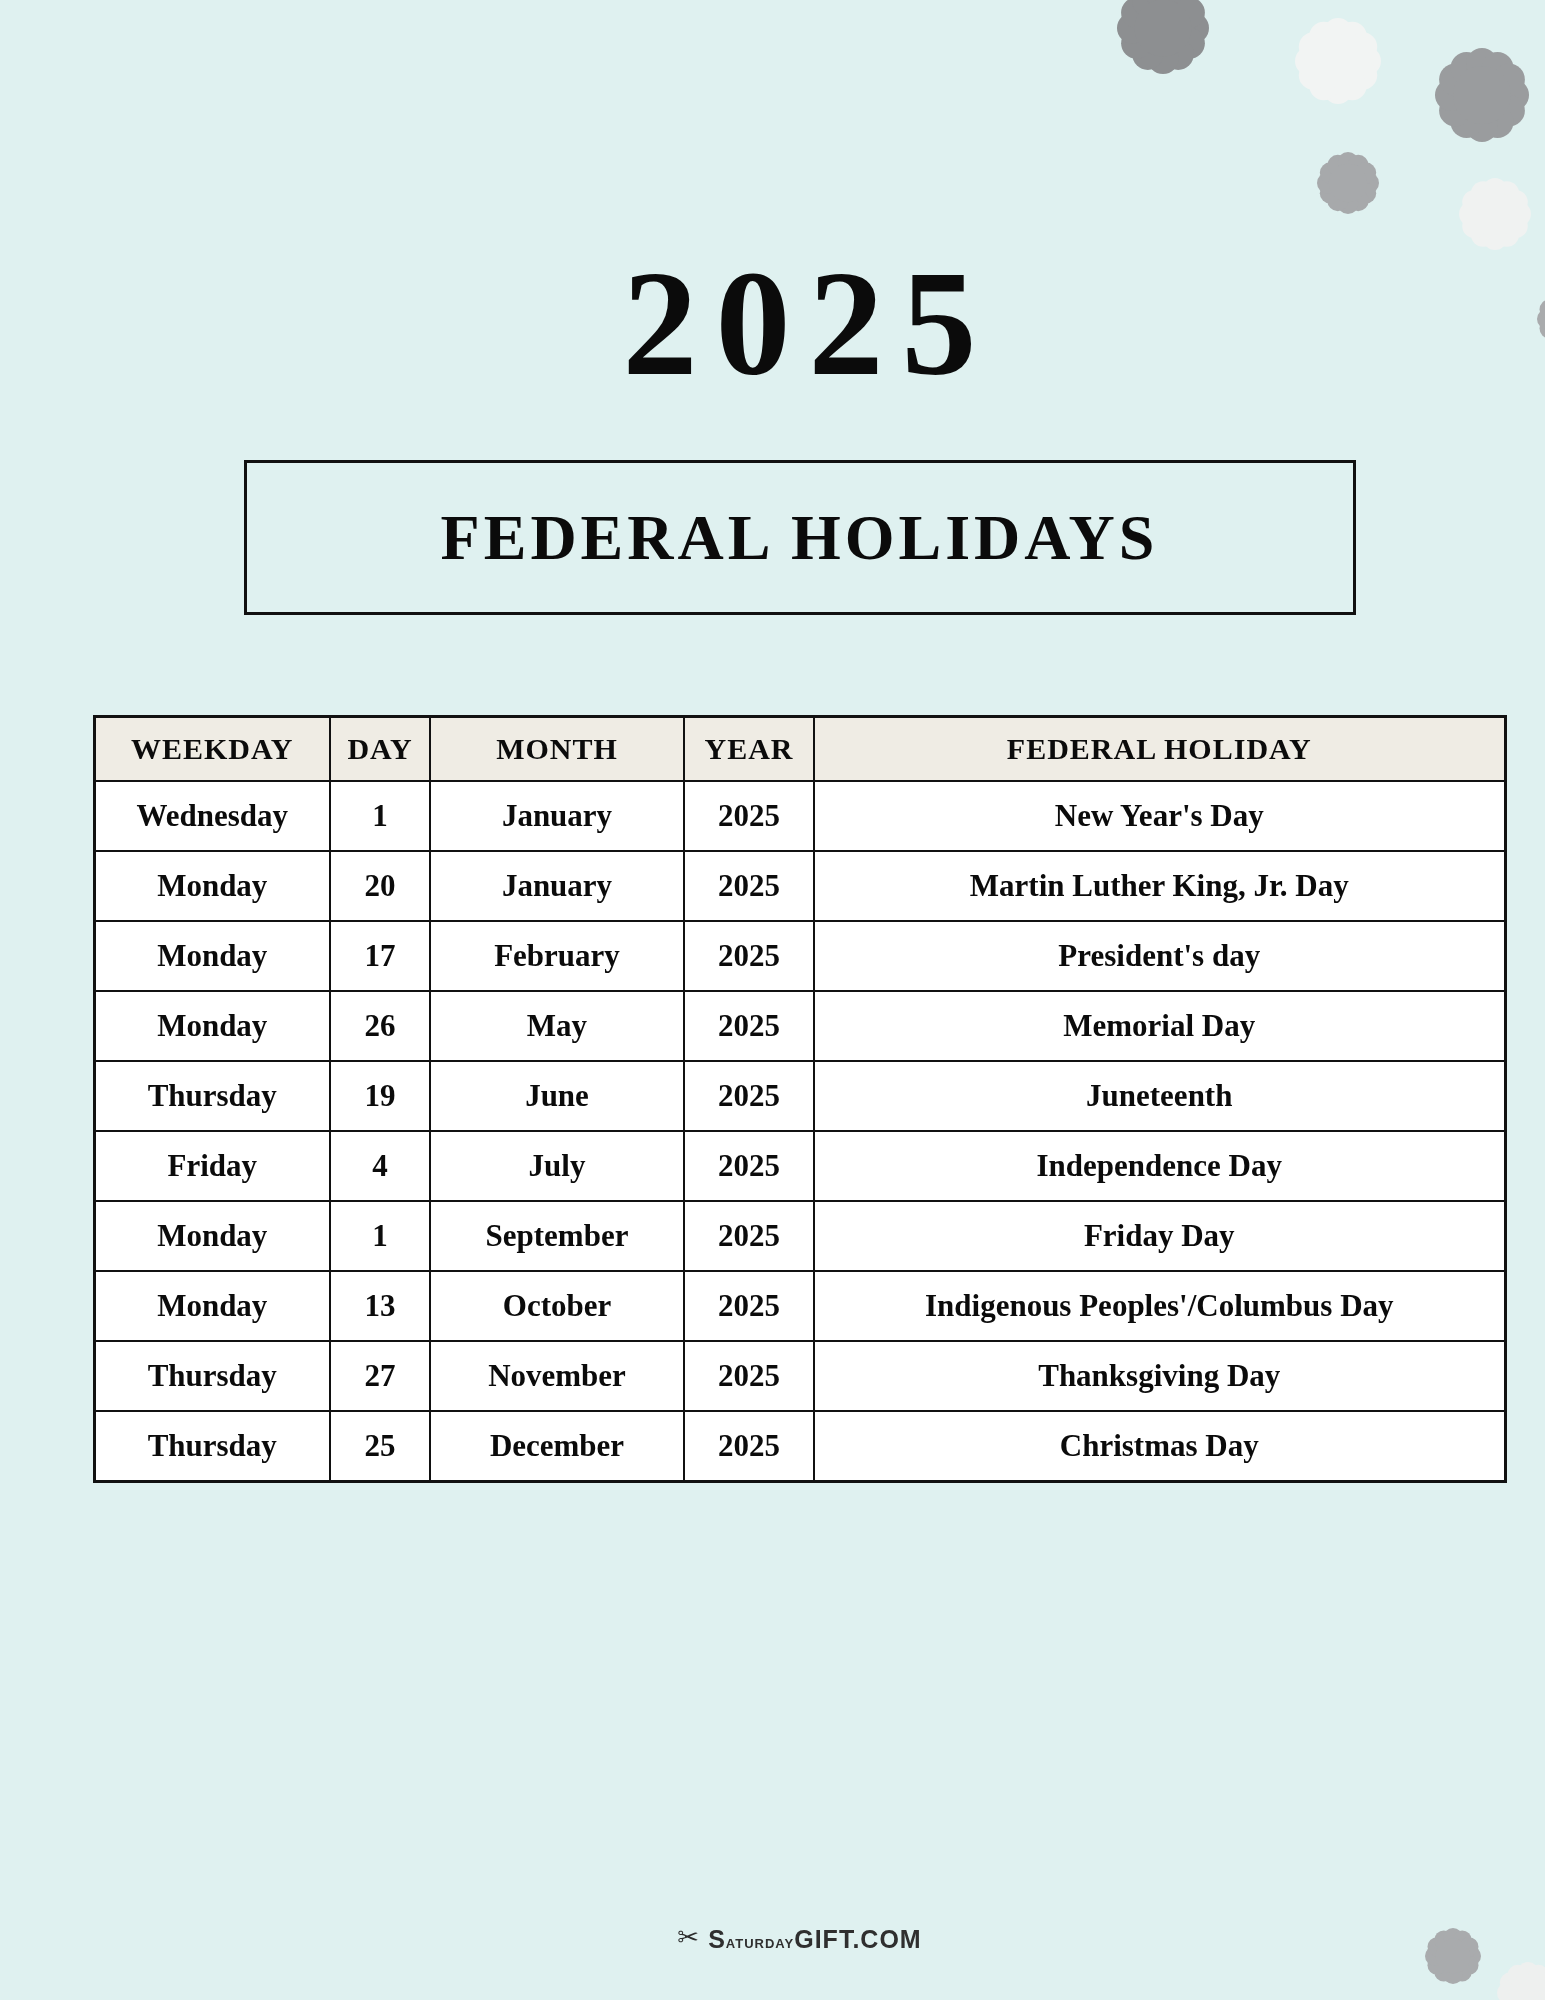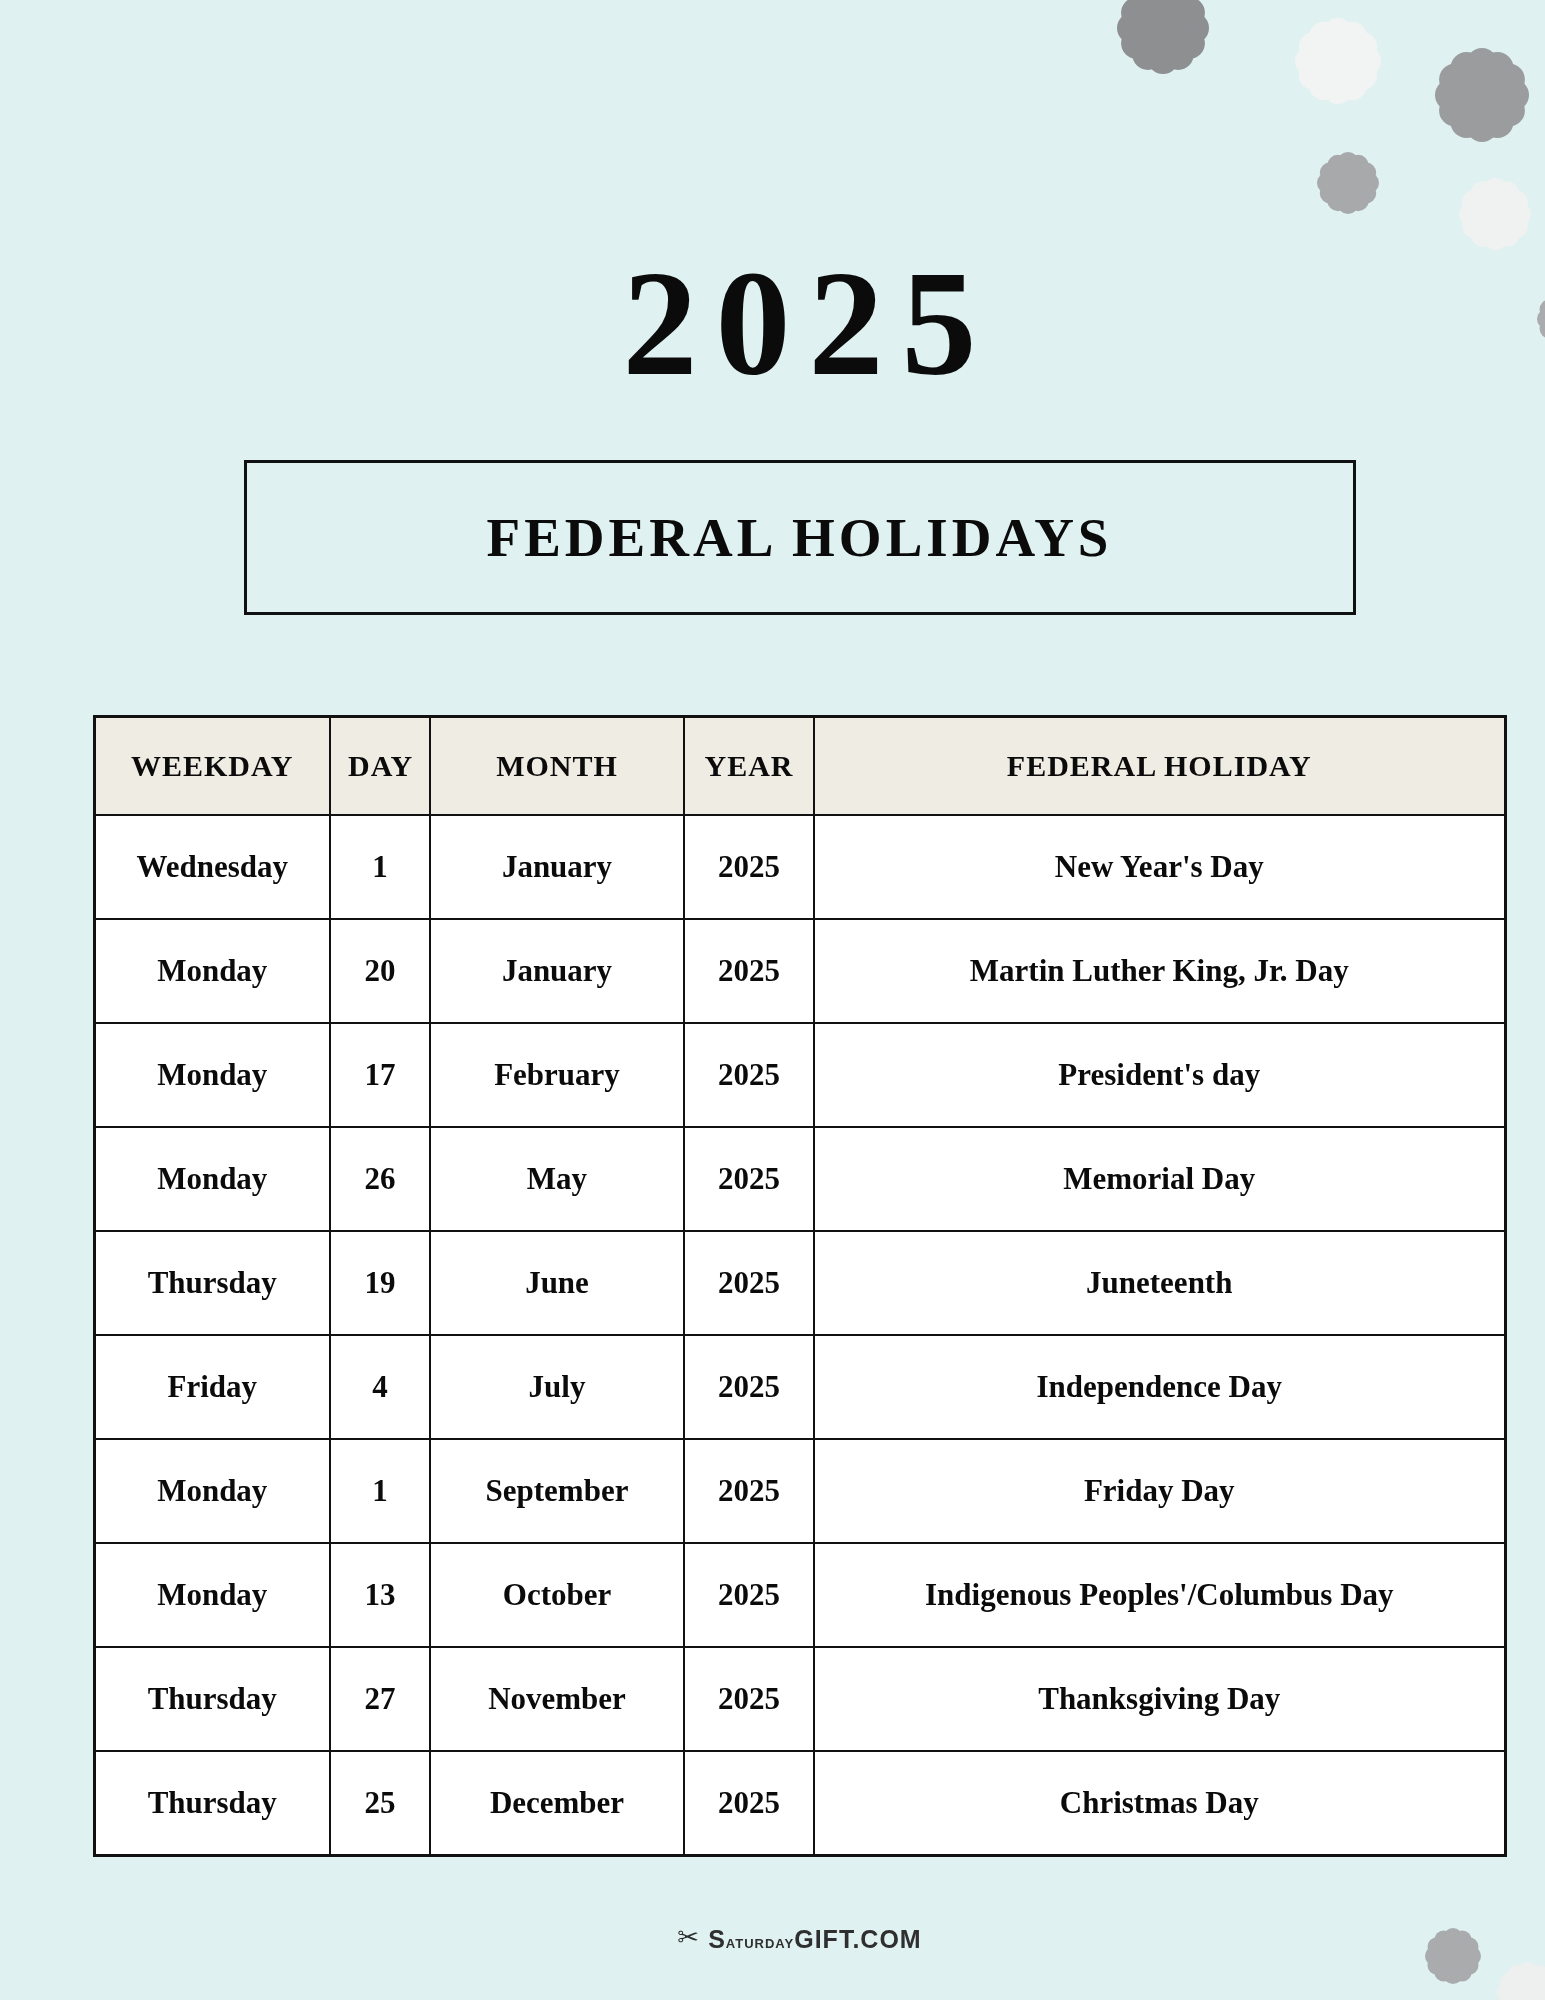--- a/index.html
+++ b/index.html
@@ -51,21 +51,21 @@
     border: 3px solid #111;
     background: transparent;
     display: flex;
     align-items: center;
     justify-content: center;
     box-sizing: border-box;
   }
   .subtitle-box .subtitle {
     font-family: "Liberation Serif", serif;
     font-weight: bold;
-    font-size: 55px;
+    font-size: 64px;
     letter-spacing: 4px;
     color: #0b0b0b;
     line-height: 1;
     white-space: nowrap;
   }
 
   .table-wrap {
     margin: 100px auto 0 auto;
     width: 1414px;
   }
@@ -76,21 +76,21 @@
     table-layout: fixed;
     background: #ffffff;
     border: 3px solid #111;
   }
   table.holidays th, table.holidays td {
     border: 2px solid #111;
     text-align: center;
     font-family: "Liberation Serif", serif;
     font-weight: bold;
     color: #0b0b0b;
-    padding: 17px;
+    padding: 0;
     height: 68px;
     font-size: 31px;
     white-space: nowrap;
     overflow: hidden;
   }
   table.holidays thead th {
     background: #efece4;
     font-size: 30px;
     letter-spacing: 1px;
     height: 62px;

